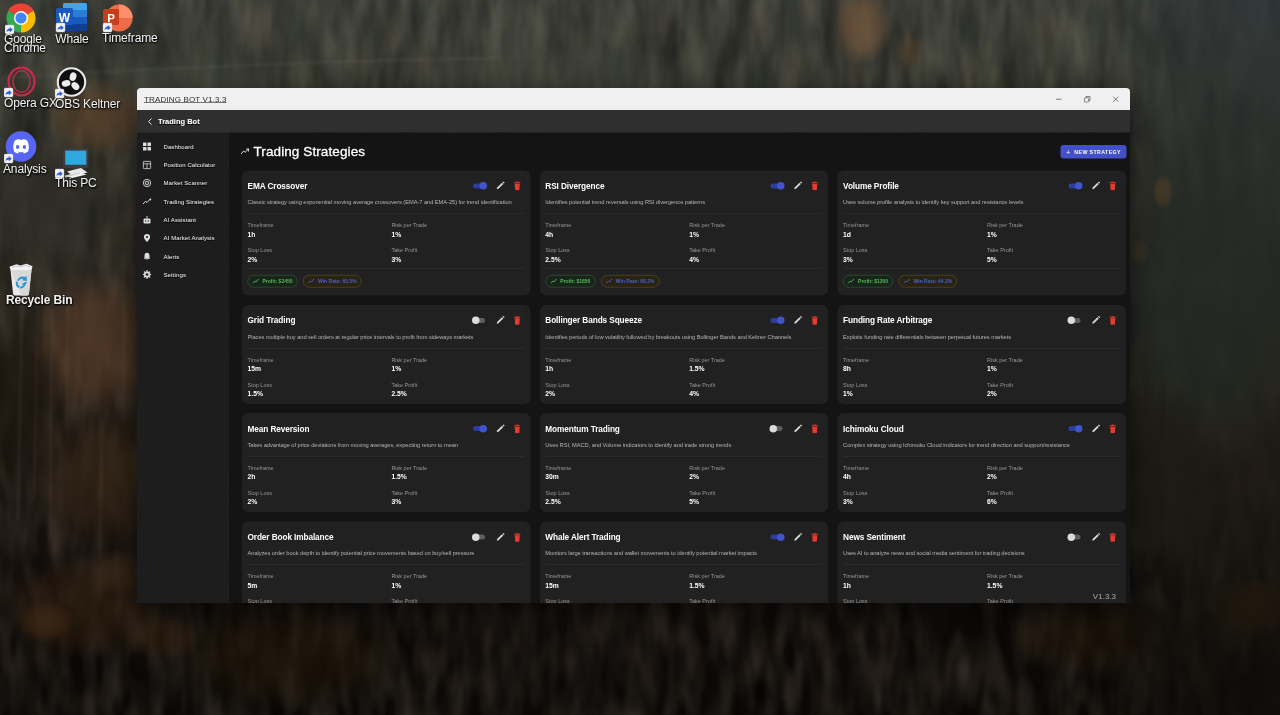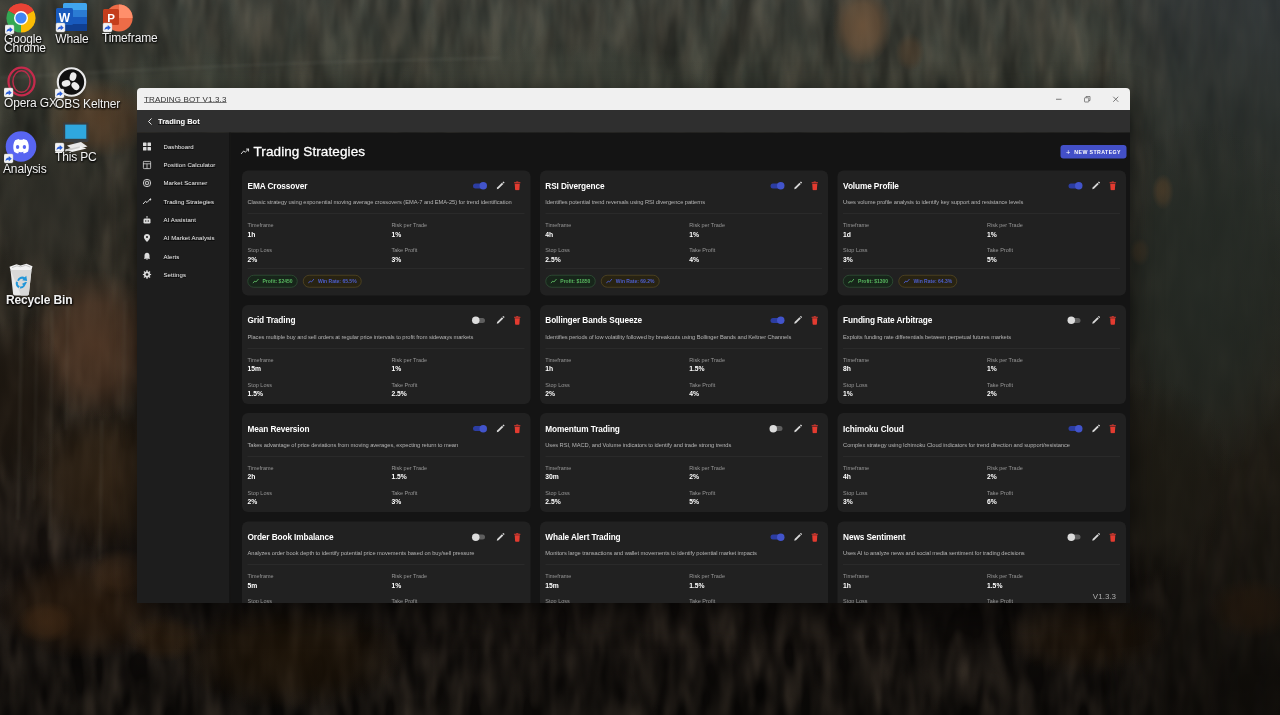--- a/index.html
+++ b/index.html
@@ -336,21 +336,21 @@
         <path d="M10 21.5 c-1.4 -4.4 -0.7 -8.6 1.1 -11.2 c1.3 -0.7 2.7 -1.1 4 -1.3 l0.5 1 c1 -0.2 2 -0.2 2.8 0 l0.5 -1 c1.4 0.2 2.8 0.6 4 1.3 c1.9 2.7 2.6 6.8 1.2 11.2 c-1.3 1 -2.9 1.7 -4.3 2 l-0.8 -1.4 c0.5 -0.2 1.4 -0.5 2 -1 c-1.7 0.9 -3.4 1.2 -4 1.2 c-0.7 0 -2.4 -0.3 -4 -1.2 c0.5 0.5 1.4 0.8 2 1 l-0.9 1.4 c-1.4 -0.3 -3 -1 -4.1 -2 z" fill="#fff"></path>
         <ellipse cx="13.6" cy="17" rx="1.7" ry="1.9" fill="#5865f2"></ellipse>
         <ellipse cx="20.4" cy="17" rx="1.7" ry="1.9" fill="#5865f2"></ellipse>
         <g>
           <rect x="0" y="24" width="9" height="9" rx="1.4" fill="#f2f2f2" stroke="#c8c8c8" stroke-width="0.4"></rect>
           <path d="M1.6 31.2 q0 -3.4 3.2 -3.6 l0 -1.5 3 2.6 -3 2.6 0 -1.5 q-2.4 0 -3.2 1.4 z" fill="#2b5fd9"></path>
         </g>
       </svg>
       <div class="dlabel">Analysis</div>
     </div>
-    <div class="dico" style="left:55px;top:122px;width:34px;">
+    <div class="dico" style="left:55px;top:148px;width:34px;">
       <svg width="34" height="32" viewBox="0 0 34 32">
         <rect x="8" y="0.5" width="25.5" height="19.5" rx="1.4" fill="#3a3d40"></rect>
         <rect x="10.2" y="2.6" width="21.1" height="14.2" fill="#2fa7df"></rect>
         <path d="M18.5 20 l5 0 -0.9 3.2 -3.2 0 z" fill="#3a3d40"></path>
         <path d="M12 23.4 l14 -3.3 6.5 4.4 -14.5 3.6 z" fill="#e8e8e8"></path>
         <path d="M10.5 27.6 l14 -3.4 7 2.2 -14.5 3.6 z" fill="#f4f4f4"></path>
         <path d="M10.3 27.6 l-0.2 1.8 14.6 -3.4 0.1 -1.8 z" fill="#cfcfcf"></path>
         <g>
           <rect x="0" y="21" width="9" height="9" rx="1.4" fill="#f2f2f2" stroke="#c8c8c8" stroke-width="0.4"></rect>
           <path d="M1.6 28.2 q0 -3.4 3.2 -3.6 l0 -1.5 3 2.6 -3 2.6 0 -1.5 q-2.4 0 -3.2 1.4 z" fill="#2b5fd9"></path>

